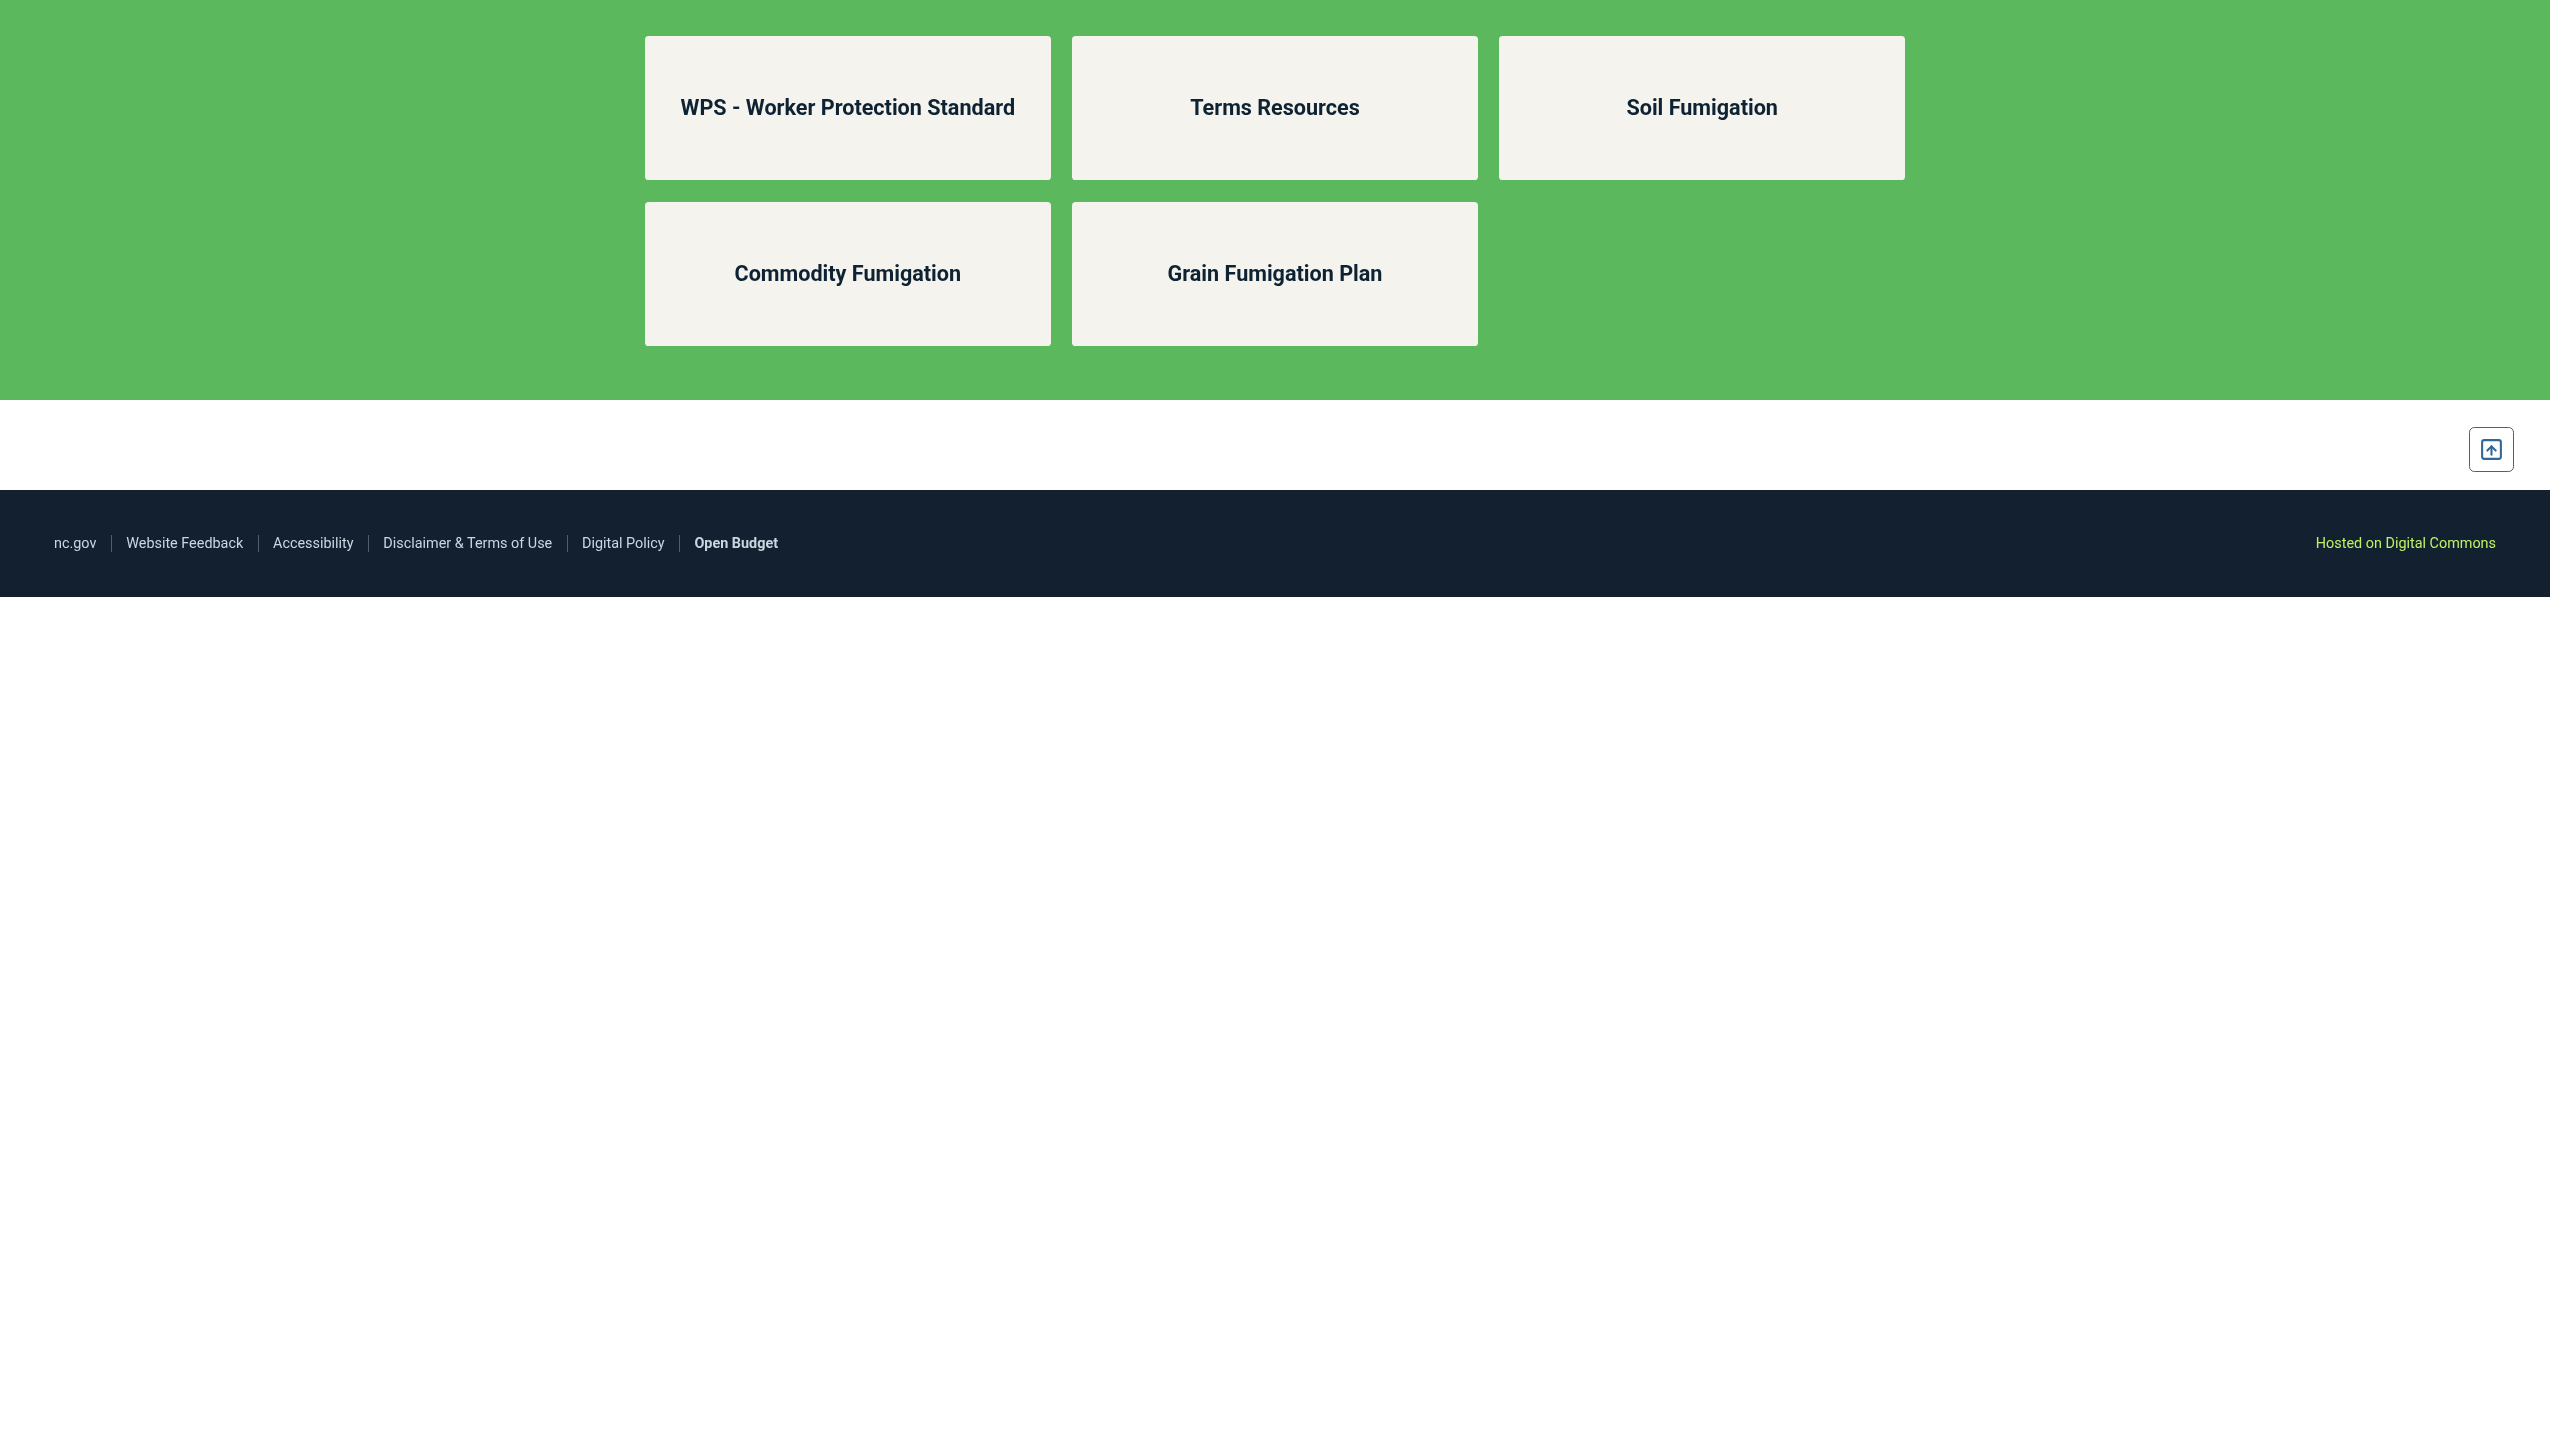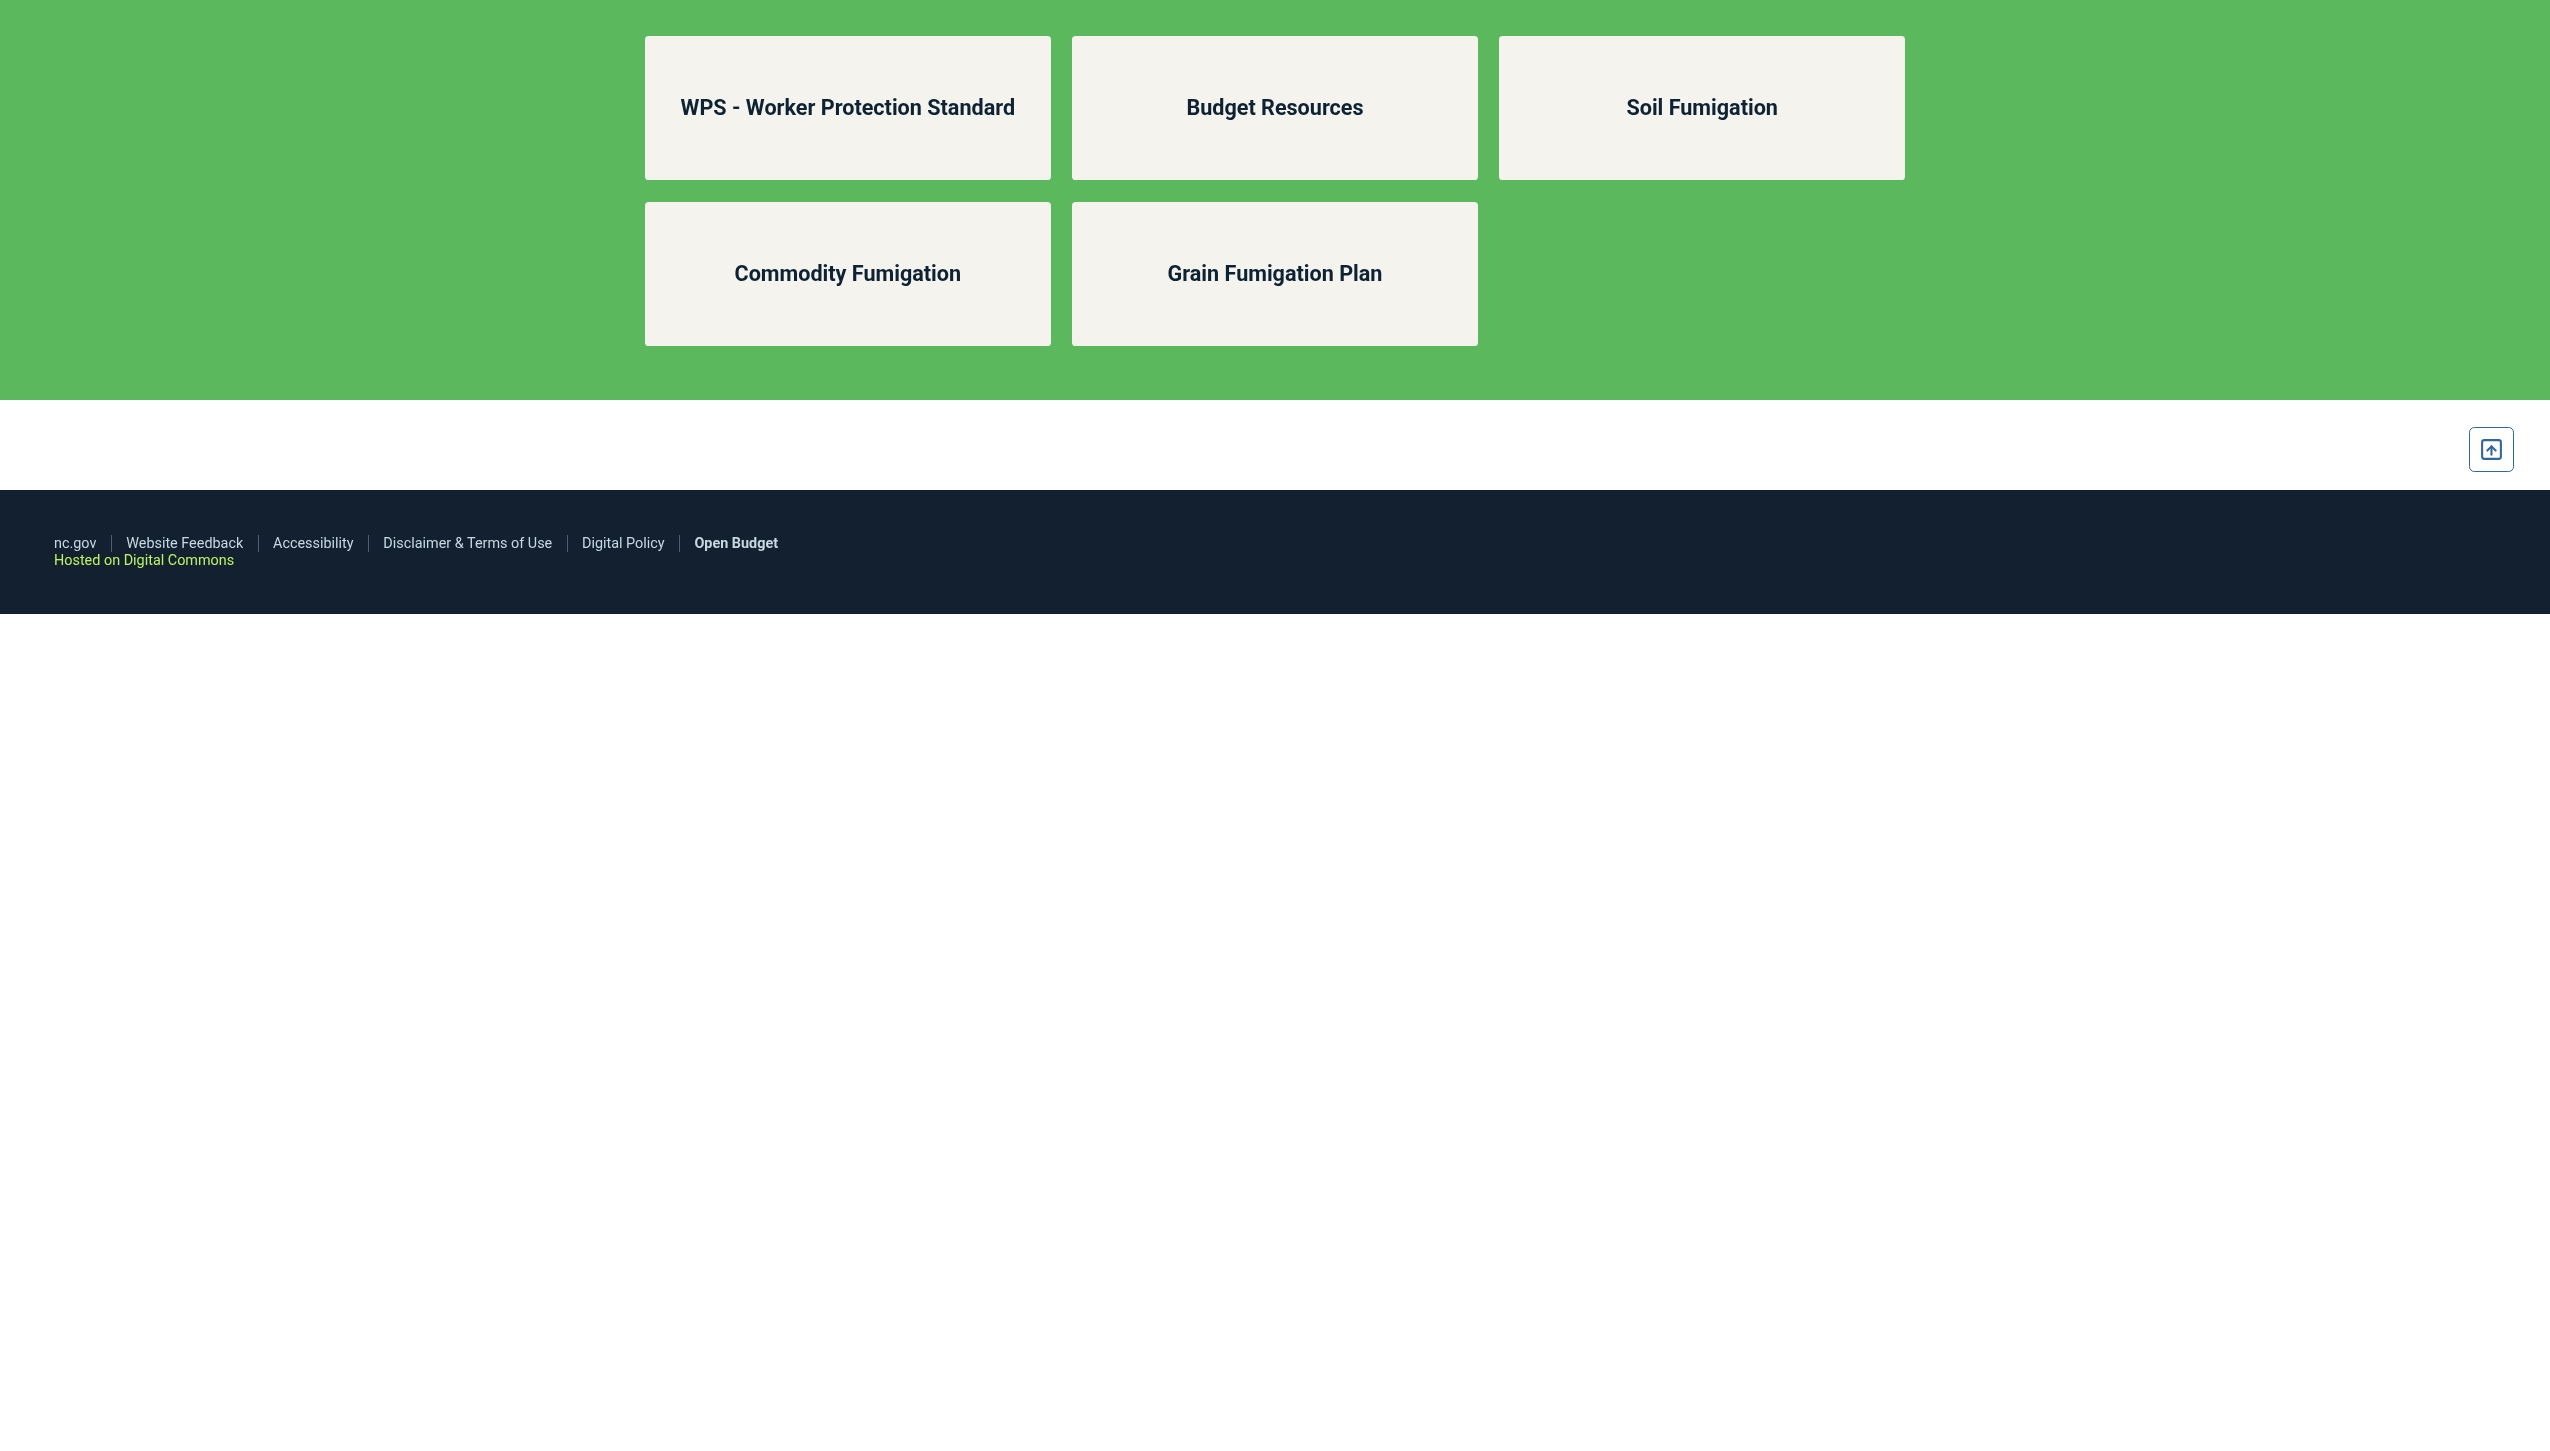--- a/index.html
+++ b/index.html
@@ -78,23 +78,22 @@
 
     .scroll-top-btn svg {
       width: 25px;
       height: 25px;
     }
 
     .footer {
       background-color: #122030;
       padding: 45px 54px 45px 54px;
       display: flex;
-      align-items: flex-start;
+      align-items: flex-end;
       justify-content: space-between;
-      flex-direction: column;
     }
 
     .footer-links {
       display: flex;
       align-items: center;
       gap: 0;
       flex-wrap: wrap;
     }
 
     .footer-link {
@@ -124,21 +123,21 @@
 
 <section class="topics-section">
 
   <div class="topics-grid">
 
     <a class="topic-card" href="#">
       <span class="topic-card-label">WPS - Worker Protection Standard</span>
     </a>
 
     <a class="topic-card" href="#">
-      <span class="topic-card-label">Budget Resources</span>
+      <span class="topic-card-label">Terms Resources</span>
     </a>
 
 
     <a class="topic-card" href="#">
       <span class="topic-card-label">Soil Fumigation</span>
     </a>
 
     <a class="topic-card" href="#">
       <span class="topic-card-label">Commodity Fumigation</span>
     </a>

